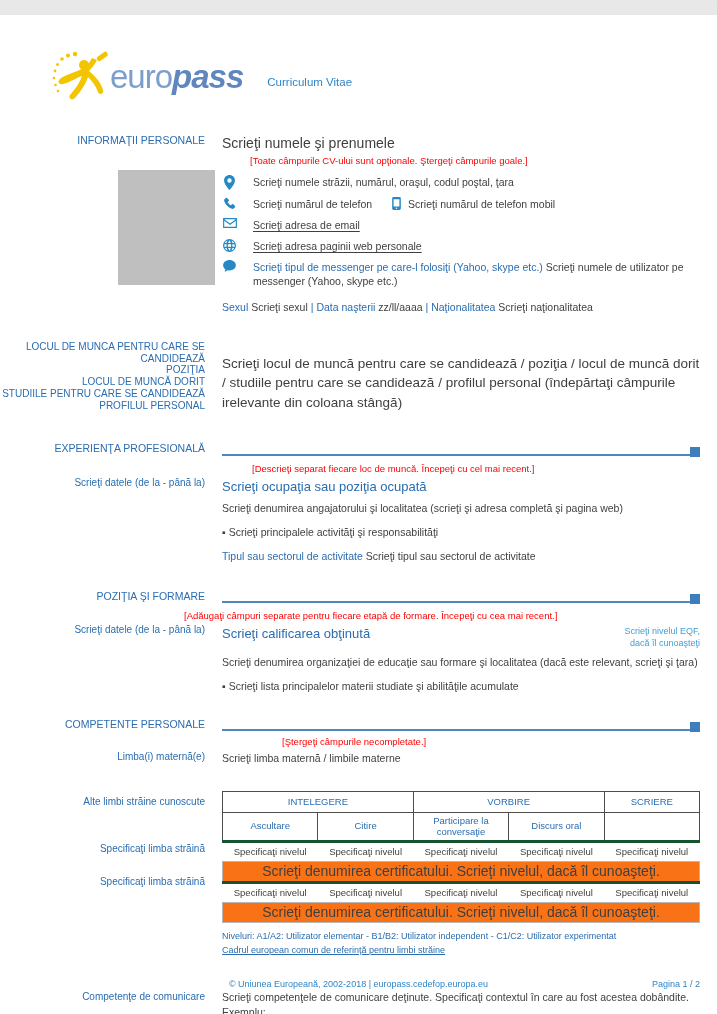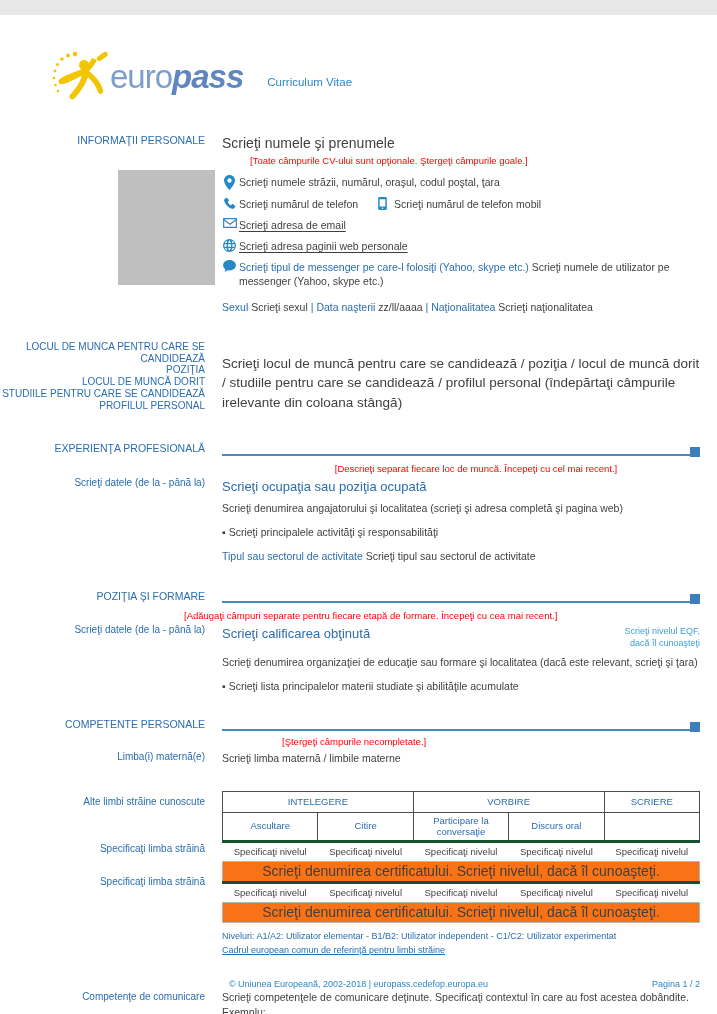--- a/index.html
+++ b/index.html
@@ -29,33 +29,33 @@
   .rule .sq { position:absolute; right:0; bottom:0; width:10px; height:10px; background:#3e7ebb; }
 
   .note-red { color:#ff0000; font-size:9.5px; }
   .b { color:#2a6db0; }
   .h-blue { color:#2a6db0; font-size:13px; }
   .h1 { font-size:14px; color:#3f3f3f; }
   .u { text-decoration:underline; text-underline-offset:2px; }
 
   
   .photo { width:97px; height:115px; background:#bfbfbf; margin:22px -10px 0 auto; }
-  .iline { display:flex; align-items:flex-start; gap:2px; margin-top:7px; }
+  .iline { display:flex; align-items:flex-start; gap:16px; margin-top:7px; }
   .iline .ic { flex:0 0 15px; display:flex; justify-content:center; margin-top:0px; }
   .iline .txt { flex:1; }
   .inline-ic { display:inline-flex; vertical-align:-2px; margin:0 7px 0 20px; }
   .sexline { margin-top:11px; }
 
   
   .job { margin-top:27px; }
   .job .left { line-height:1.18; }
   .job .content { font-size:13.5px; line-height:1.44; padding-top:13px; }
 
   
-  .indent-note { margin:3px 0 2px 30px;text-align:center; }
+  .indent-note { margin:3px 0 2px 30px; }
   .edu-note { margin:3px 0 2px -38px; }
   .exp-grid { margin-top:3px; }
   .exp-grid .left { padding-top:3px;padding-left:16px; }
   .mt6 { margin-top:6px; }
   .mt10 { margin-top:10px; }
   .eqf { color:#41a0d6; font-size:9px; text-align:right; line-height:1.35; width:90px; }
   .head-flex { display:flex; justify-content:space-between; align-items:flex-start; }
 
   
   .langs { margin-top:26px; }

